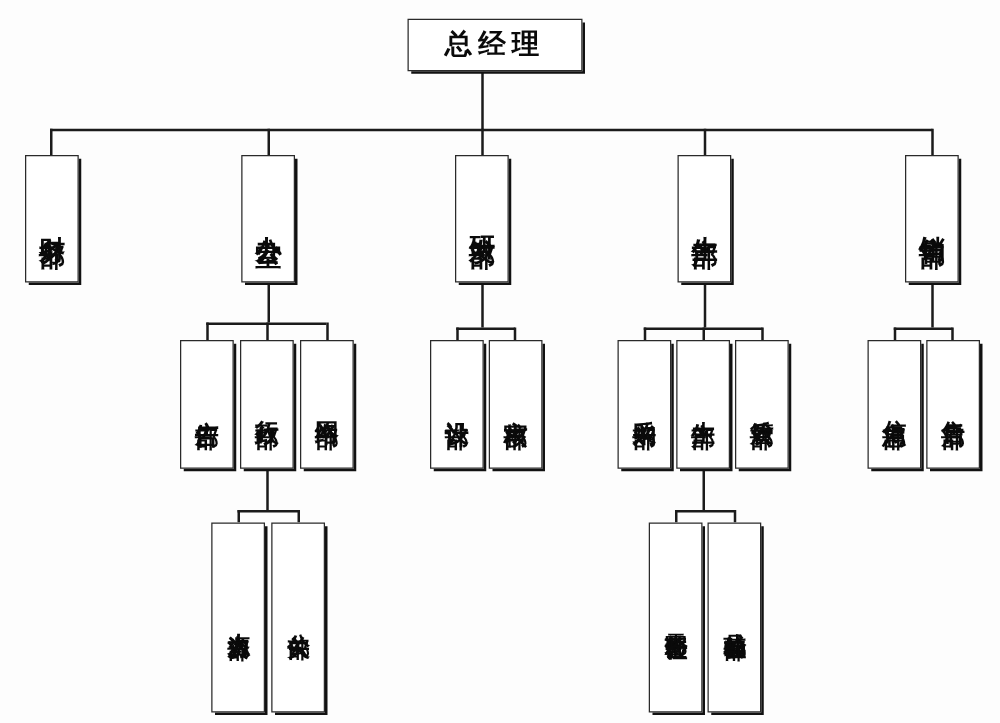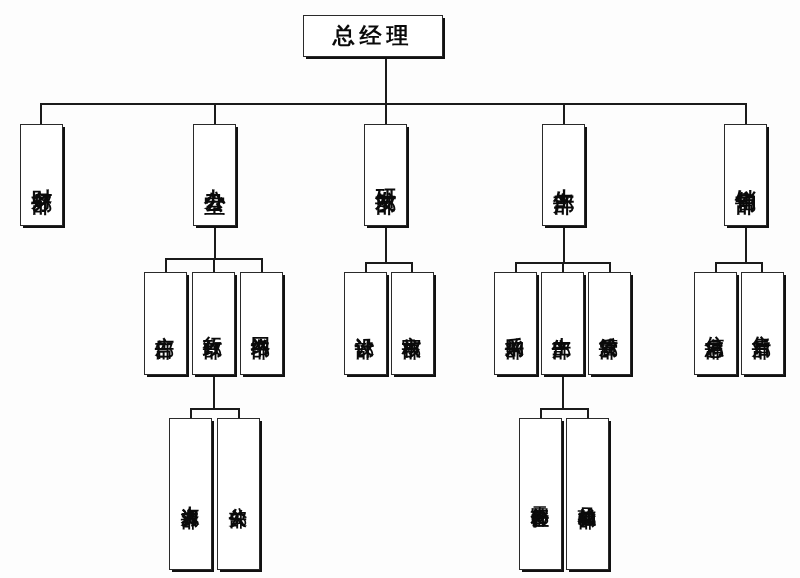--- a/index.html
+++ b/index.html
@@ -98,21 +98,21 @@
   <div class="ln v" style="left:562px;top:375px;height:33px;"></div>
   <div class="ln h" style="left:540px;top:408px;width:48px;"></div>
   <div class="ln v" style="left:540px;top:408px;height:10px;"></div>
   <div class="ln v" style="left:587px;top:408px;height:10px;"></div>
 
   <div class="ln v" style="left:745px;top:226px;height:36px;"></div>
   <div class="ln h" style="left:715px;top:262px;width:47px;"></div>
   <div class="ln v" style="left:715px;top:262px;height:10px;"></div>
   <div class="ln v" style="left:761px;top:262px;height:10px;"></div>
 
-  <div class="node horz" style="left:303px;top:15px;width:140px;height:42px;">
+  <div class="node horz" style="left:326px;top:15px;width:140px;height:42px;">
     <span class="lbl">总经理</span>
   </div>
 
   <div class="node vert" style="left:20px;top:124px;width:43px;height:102px;">
     <span class="lbl">财务部</span>
   </div>
   <div class="node vert" style="left:193px;top:124px;width:43px;height:102px;">
     <span class="lbl">办公室</span>
   </div>
   <div class="node vert" style="left:364px;top:124px;width:43px;height:102px;">

